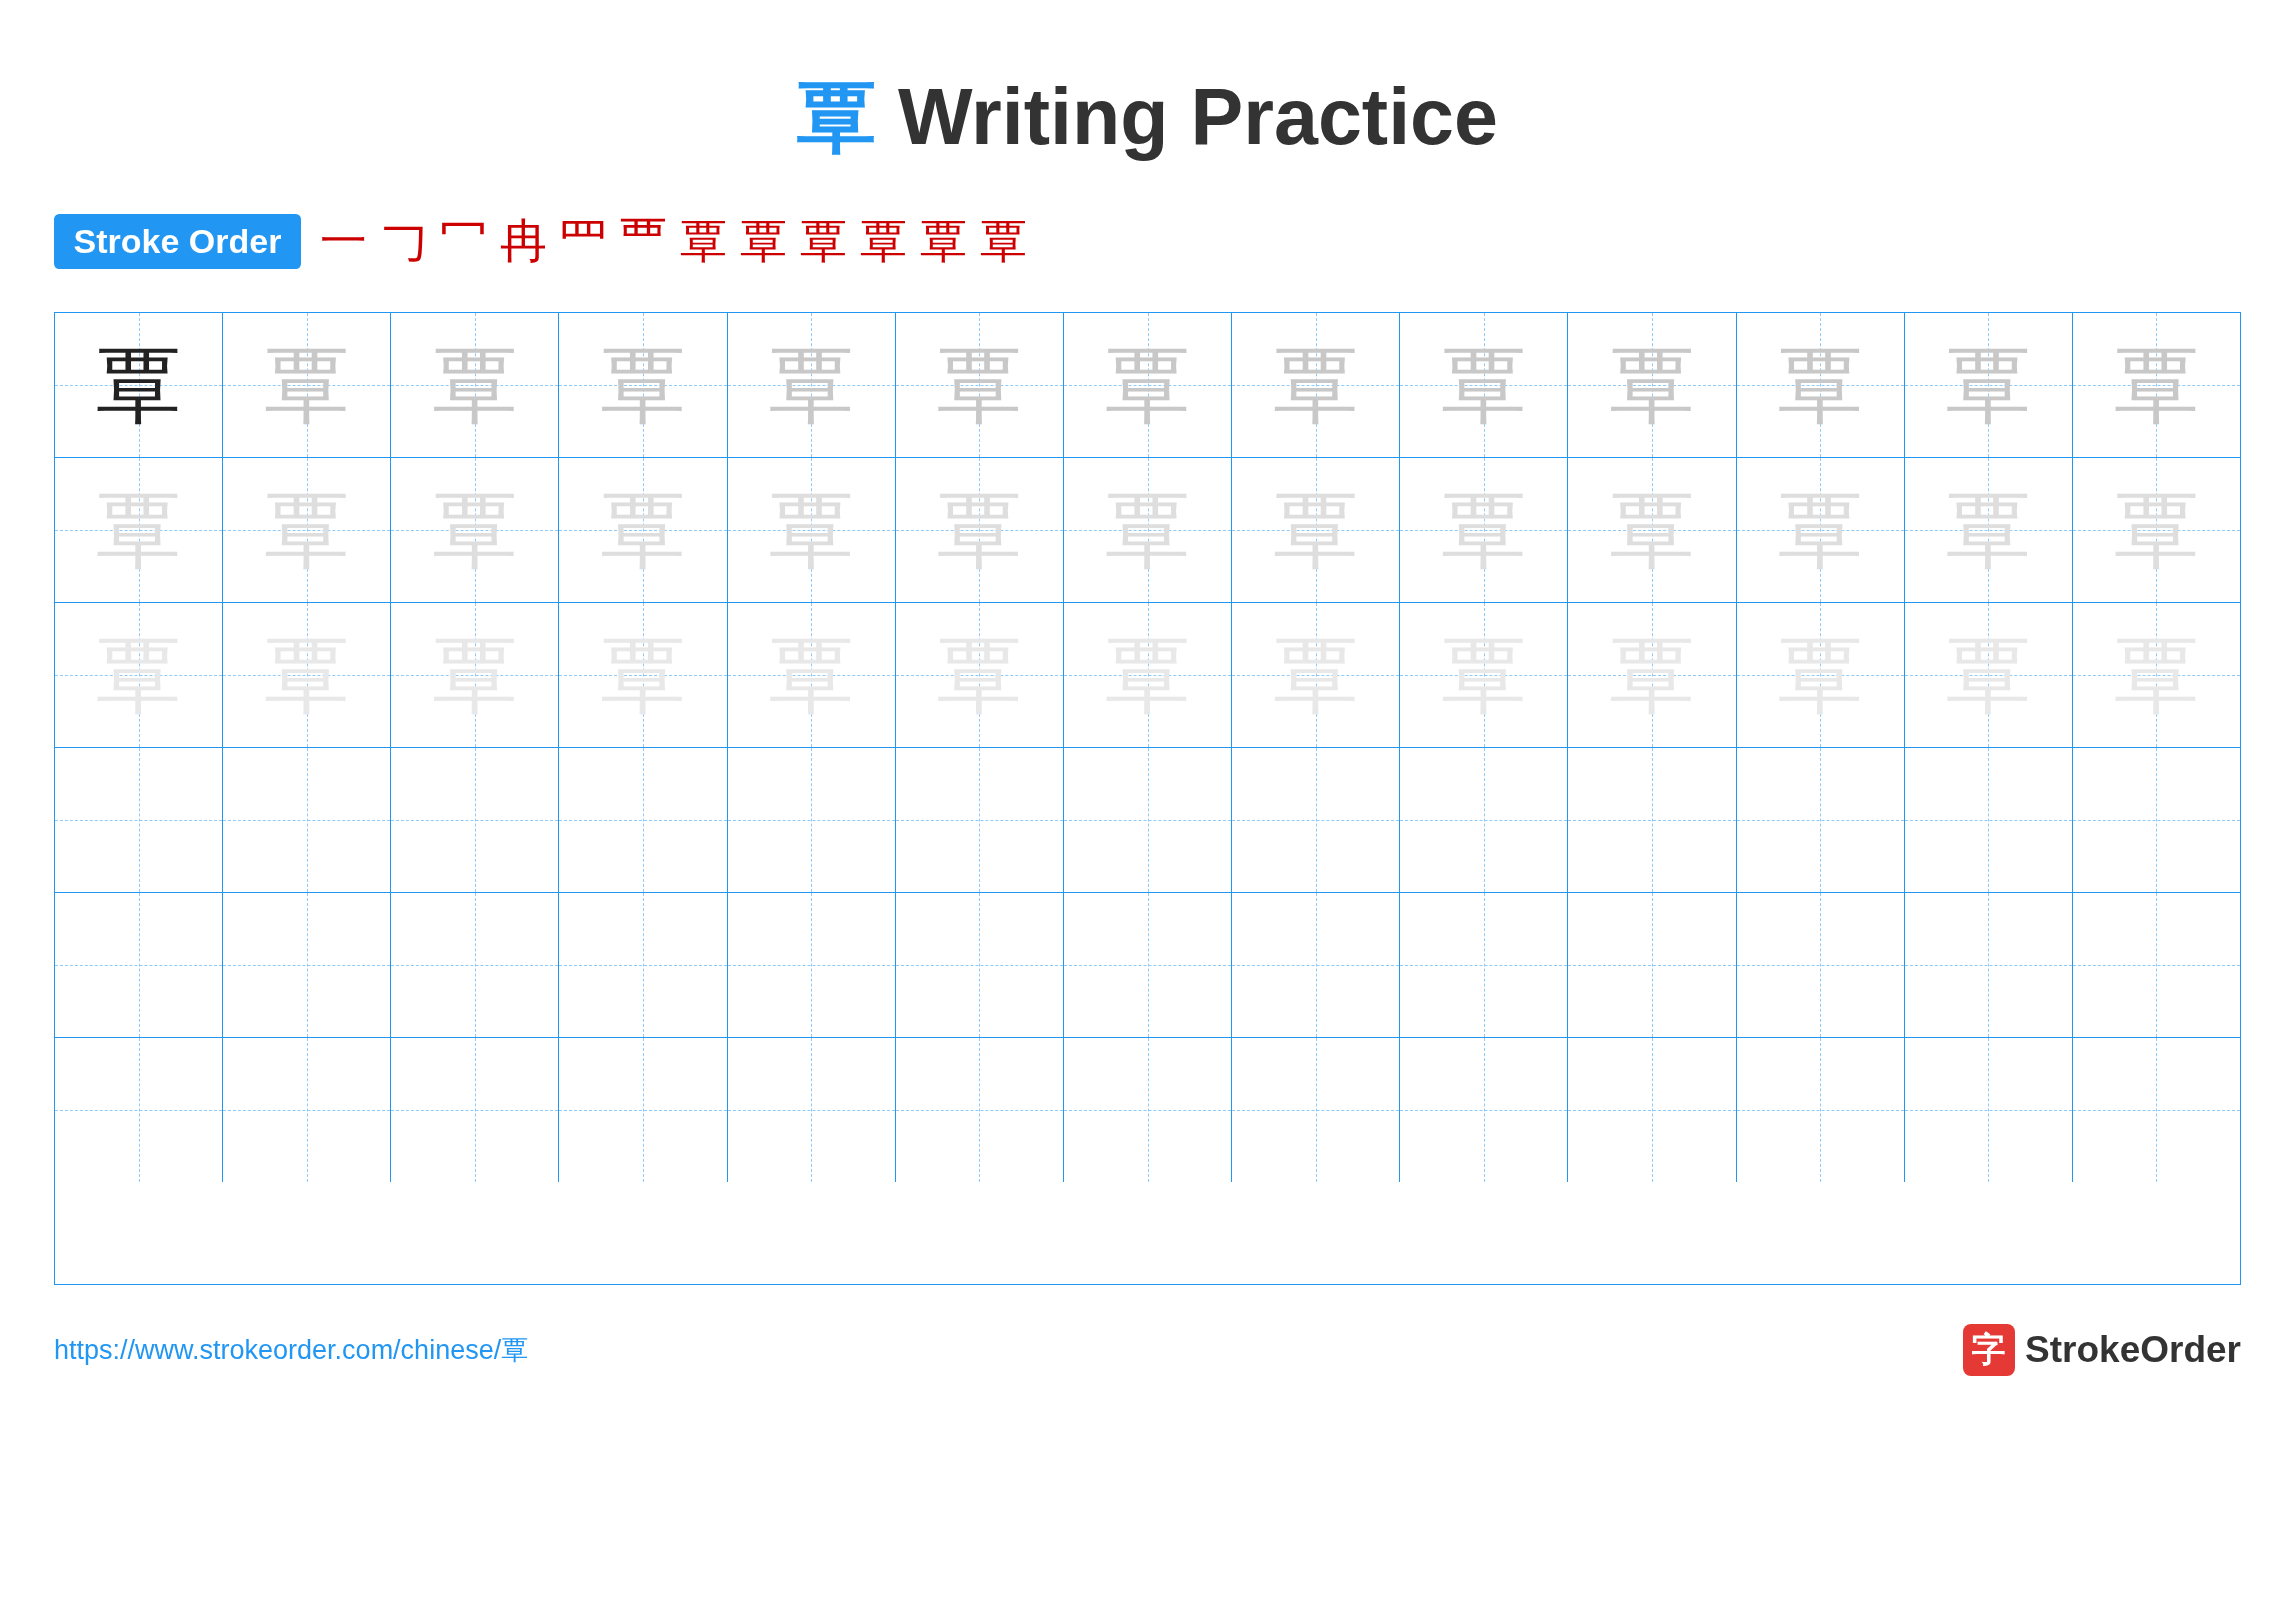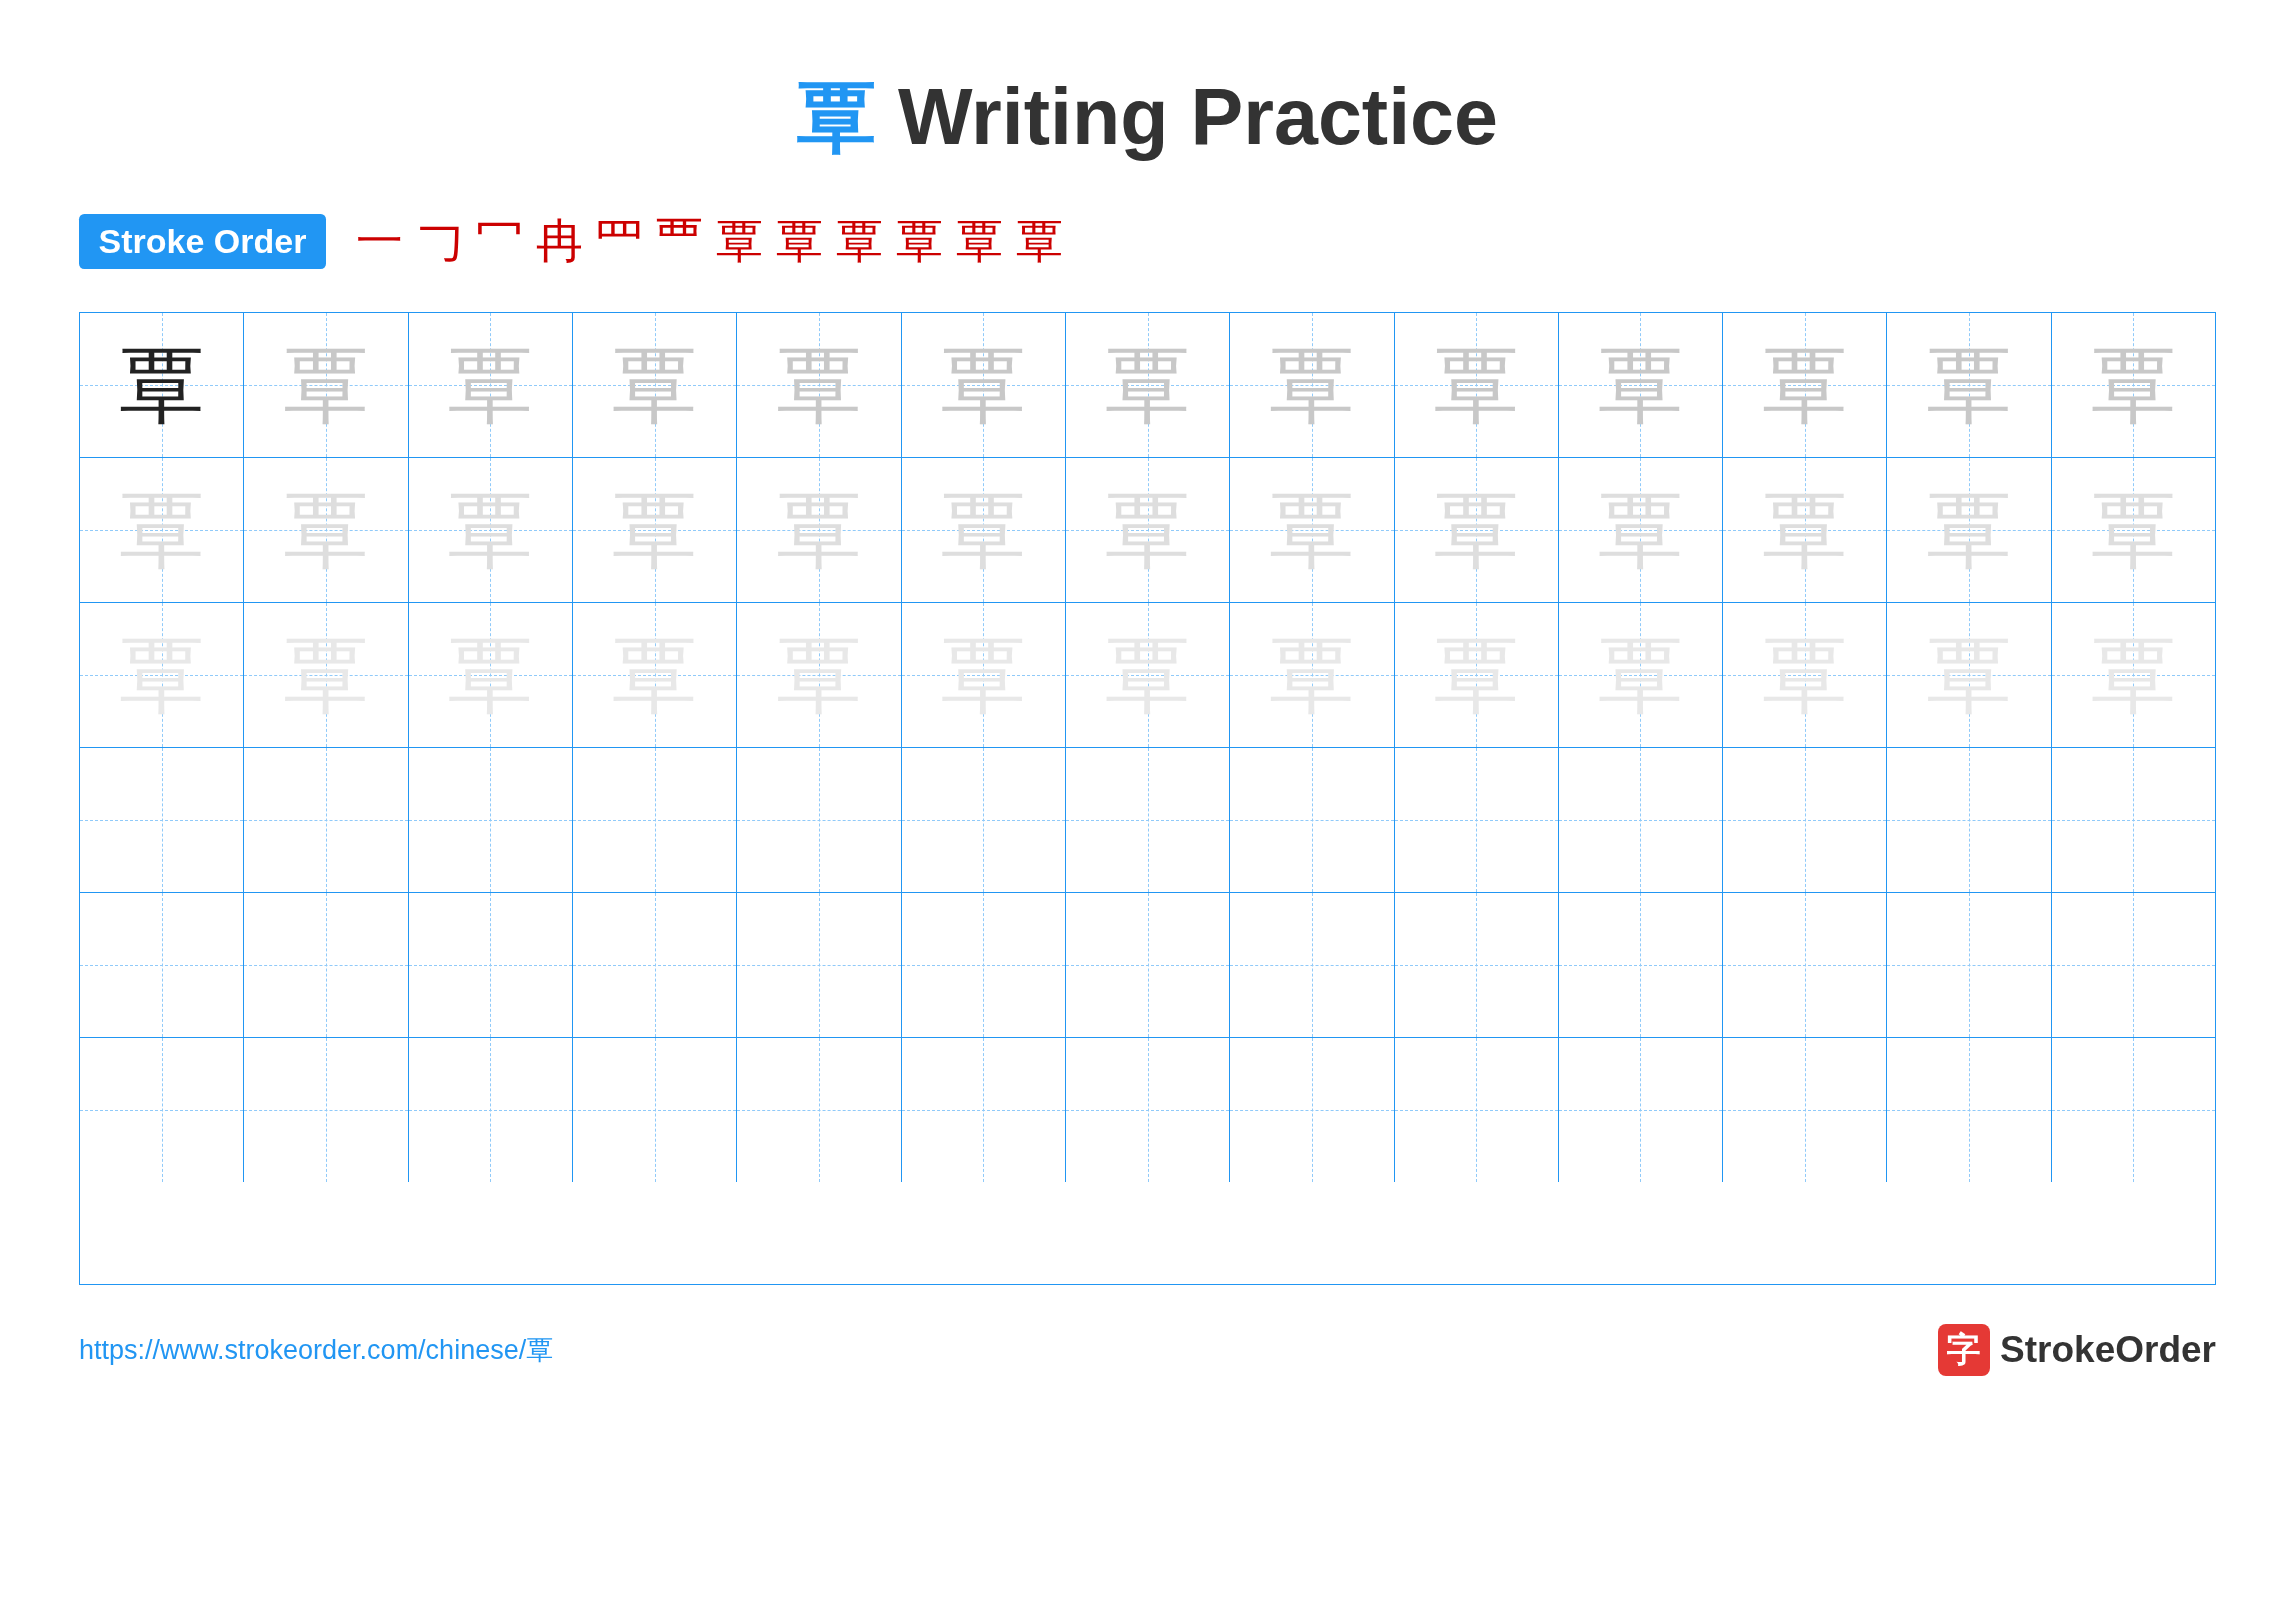--- a/index.html
+++ b/index.html
@@ -9,21 +9,21 @@
       width: 2295px;
       height: 1622px;
       position: relative;
       overflow: hidden;
     }
 
     .page {
       width: 2295px;
       height: 1428px;
       background: #fff;
-      padding: 52px 79px;
+      padding: 52px 54px;
       display: flex;
       flex-direction: column;
       align-items: center;
     }
 
     .title {
       font-size: 79px;
       font-weight: bold;
       color: #333;
       margin-bottom: 39px;
@@ -31,21 +31,21 @@
     }
     .title .char {
       color: #2196F3;
     }
 
     .stroke-order-row {
       display: flex;
       align-items: center;
       width: 100%;
       margin-bottom: 39px;
-      gap: 30px;
+      gap: 19px;
     }
     .stroke-order-badge {
       background: #2196F3;
       color: #fff;
       font-size: 34px;
       font-weight: bold;
       padding: 7.9px 19.6px;
       border-radius: 5.2px;
       white-space: nowrap;
     }

